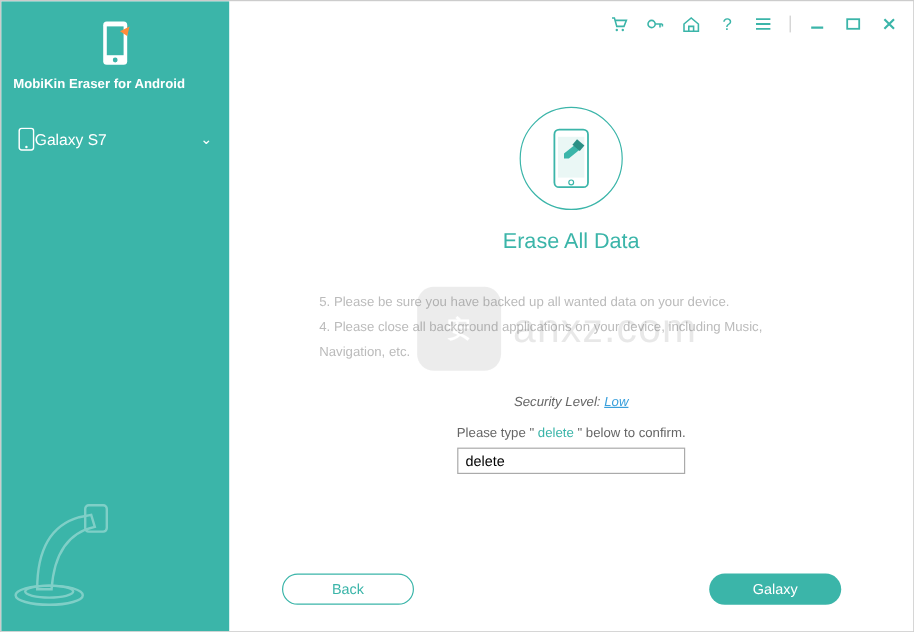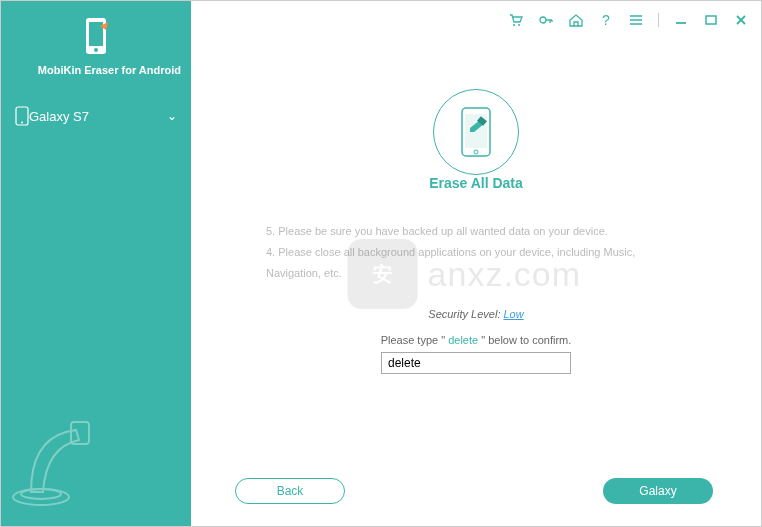--- a/index.html
+++ b/index.html
@@ -1,46 +1,46 @@
 <!DOCTYPE html>
 <html><head>
   <meta charset="utf-8">
   <style>
     * { margin: 0; padding: 0; box-sizing: border-box; }
     body { font-family: Arial, sans-serif; background: #fff; width: 762px; height: 527px; overflow: hidden; border: 1px solid #ccc; }
     .container { display: flex; width: 100%; height: 100%; }
     
     .sidebar { width: 190px; background: #3bb5a9; color: #fff; display: flex; flex-direction: column; }
-    .logo-area { padding: 15px 10px 10px; text-align: right; }
+    .logo-area { padding: 15px 10px 10px; text-align: left; }
     .logo-icon { width: 32px; height: 40px; margin: 0 auto 8px; display: block; }
     .product-name { font-size: 11px; font-weight: bold; color: #fff; }
     .device-row { padding: 14px 14px; display: flex; align-items: center; gap: 0; cursor: pointer; margin-top: 6px; }
     .device-icon-svg { width: 14px; height: 20px; }
     .device-name { font-size: 13px; flex: 1; }
     .chevron { font-size: 12px; }
     .sidebar-bottom { margin-top: auto; padding: 10px; }
     .vacuum-icon { width: 130px; height: 120px; opacity: 0.35; }
     
     .main { flex: 1; display: flex; flex-direction: column; position: relative; }
     .titlebar { height: 38px; display: flex; align-items: center; justify-content: flex-end; padding-right: 12px; gap: 14px; }
     .titlebar .tb-icon { width: 16px; height: 16px; color: #3bb5a9; cursor: pointer; display: flex; align-items: center; justify-content: center; }
     .tb-sep { width: 1px; height: 14px; background: #ccc; }
     
     .content { flex: 1; display: flex; flex-direction: column; align-items: center; padding: 20px 30px 0; position: relative; }
     .phone-circle { width: 86px; height: 86px; border: 1px solid #3bb5a9; border-radius: 50%; display: flex; align-items: center; justify-content: center; margin-top: 30px; }
     .phone-erase-icon { width: 36px; height: 52px; }
-    .title { color: #3bb5a9; font-size: 14px; font-weight: bold; }
+    .title { color: #3bb5a9; font-size: 18px; font-weight: normal; margin-top: 16px; }
     .instructions { margin-top: 30px; font-size: 11px; color: #bbb; line-height: 1.9; text-align: left; width: 420px; }
     .sec-level { margin-top: 24px; font-size: 11px; color: #666; font-style: italic; }
     .sec-level a { color: #3aa0dc; text-decoration: underline; cursor: pointer; }
     .confirm-text { margin-top: 14px; font-size: 11px; color: #666; }
     .confirm-text .keyword { color: #3bb5a9; }
     .confirm-input { margin-top: 6px; width: 190px; height: 22px; border: 1px solid #aaa; padding: 2px 6px; font-size: 12px; }
     
-    .button-row { position: absolute; bottom: 22px; left: 0; right: 4px; display: flex; justify-content: space-between; padding: 0 44px; }
+    .button-row { position: absolute; bottom: 22px; left: 0; right: 16px; display: flex; justify-content: space-between; padding: 0 44px; }
     .btn { width: 110px; height: 26px; border-radius: 13px; font-size: 12px; cursor: pointer; display: flex; align-items: center; justify-content: center; }
     .btn-back { border: 1px solid #3bb5a9; color: #3bb5a9; background: #fff; }
     .btn-erase { border: none; background: #3bb5a9; color: #fff; }
     
     .watermark { position: absolute; top: 200px; left: 50%; transform: translateX(-55%); display: flex; align-items: center; gap: 10px; opacity: 0.13; pointer-events: none; color: #555; }
     .watermark-badge { width: 70px; height: 70px; border-radius: 14px; background: #777; display:flex; align-items:center; justify-content:center; color:#fff; font-size:20px; font-weight:bold; }
     .watermark-text { font-size: 34px; letter-spacing: 1px; }
   </style>
 </head>
 <body>

